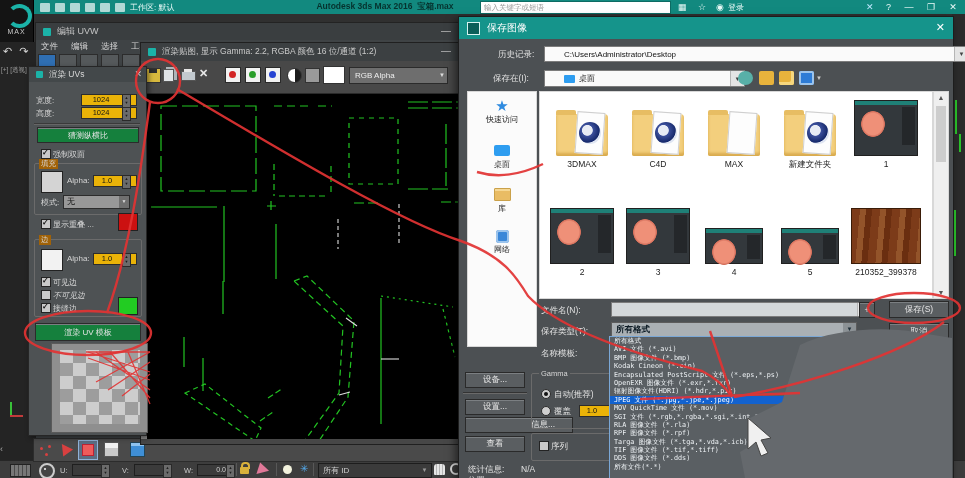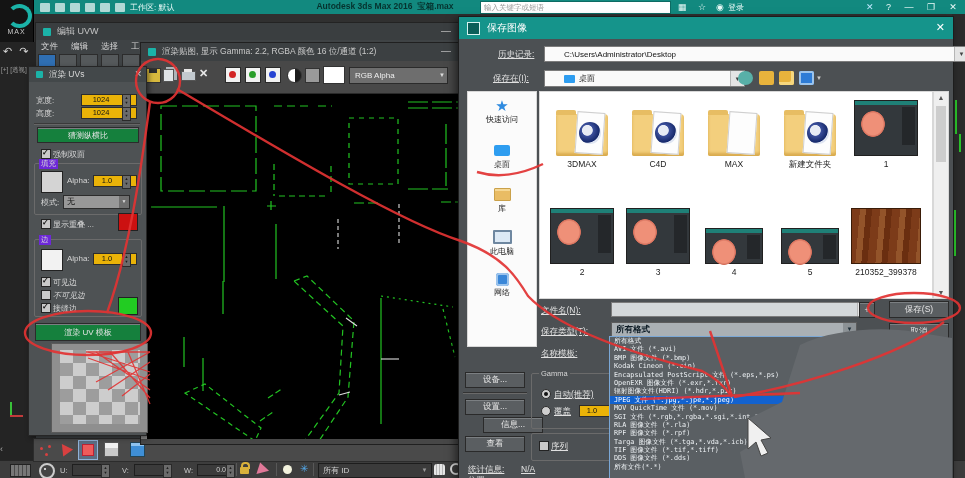--- a/index.html
+++ b/index.html
@@ -93,38 +93,38 @@
   .ptitle{position:absolute;left:0;top:0;width:100%;height:15px;background:#43484a;display:flex;align-items:center;color:#d8d8d8;font-size:8.5px;}
   .pclose{position:absolute;right:4px;top:2px;color:#ccc;font-size:9px;}
   .plab{position:absolute;color:#d6d6d6;font-size:8px;white-space:nowrap;}
   .pfield{position:absolute;background:#eab308;border:1px solid #2c2c2c;color:#141414;font-size:7.5px;
     text-align:center;padding-right:16px;line-height:10px;}
   .pbtn{position:absolute;background:#15803d;border:1px solid #2b2b2b;box-shadow:inset 0 1px 0 #7b7f82;color:#e4e4e4;
     font-size:8px;display:flex;align-items:center;justify-content:center;white-space:nowrap;}
   .cb{position:absolute;width:8px;height:8px;background:#c9c9c9;border:1px solid #232323;}
   .cb.on::after{content:"✓";position:absolute;left:0;top:-2px;font-size:8px;color:#111;font-weight:bold;}
   .grp{position:absolute;border:1px solid #6b6b6b;border-radius:2px;}
-  .grplab{position:absolute;background:#6d28d9;padding:0 2px;color:#d6d6d6;font-size:7.5px;}
+  .grplab{position:absolute;background:#a16207;padding:0 2px;color:#d6d6d6;font-size:7.5px;}
   .swb{position:absolute;border:1px solid #222;}
   .pcombo{position:absolute;background:#989898;border:1px solid #2c2c2c;color:#141414;font-size:8px;line-height:11px;padding-left:3px;}
   .pcombo .dd{position:absolute;right:0;top:0;width:10px;height:100%;background:#6f6f6f;color:#ddd;font-size:5px;text-align:center;}
   .checkwrap{position:absolute;left:22px;top:276px;width:95px;height:88px;background:#8f8f8f;border:1px solid #5a5a5a;}
   .checker{position:absolute;left:8px;top:6px;width:80px;height:74px;background:#cdcdcd;
     background-image:linear-gradient(45deg,#9d9d9d 25%,transparent 25%,transparent 75%,#9d9d9d 75%),
       linear-gradient(45deg,#9d9d9d 25%,transparent 25%,transparent 75%,#9d9d9d 75%);
     background-size:26px 26px;background-position:0 0,13px 13px;}
   
   .rightstrip{left:952px;top:14px;width:13px;height:464px;background:#2b2b2b;z-index:1;}
   .gseg{position:absolute;background:#2bc32b;}
   
   .dialog{left:458px;top:16px;width:494px;height:462px;background:#4c5053;border:1px solid #1d1d1d;z-index:10;box-shadow:-3px 3px 8px rgba(0,0,0,.5);}
   .dtitle{position:absolute;left:0;top:0;width:100%;height:22px;background:#15948b;display:flex;align-items:center;color:#fff;font-size:10px;}
   .dlogo{width:11px;height:11px;background:#0b5f59;border:1px solid #d8f3f0;margin:0 7px 0 8px;}
   .dclose{position:absolute;right:8px;top:4px;color:#fff;font-size:11px;}
-  .dlab{position:absolute;color:#e0e0e0;font-size:8.5px;white-space:nowrap;text-decoration:underline;}
+  .dlab{position:absolute;color:#e0e0e0;font-size:8.5px;white-space:nowrap;}
   .wcombo{position:absolute;background:#fafafa;border:1px solid #7c7c7c;color:#111;font-size:8px;display:flex;align-items:center;padding-left:19px;white-space:nowrap;overflow:hidden;}
   .wcombo .dd{position:absolute;right:0;top:0;width:13px;height:100%;background:#e4e4e4;border-left:1px solid #b5b5b5;color:#444;
     display:flex;align-items:center;justify-content:center;font-size:6px;}
   .deskico{width:11px;height:8px;background:#2e9df0;border-radius:1px;margin-right:4px;flex:0 0 auto;}
   .tbico{position:absolute;top:54px;width:15px;height:14px;border-radius:2px;}
   .fb-side{position:absolute;left:8px;top:74px;width:70px;height:256px;background:#fbfbfb;border:1px solid #d8d8d8;
     display:flex;flex-direction:column;align-items:center;padding-top:6px;gap:3px;box-sizing:border-box;}
   .side-item{width:64px;height:40px;text-align:center;}
   .side-ic{display:block;margin:0 auto;}
   .side-item[data-icon="star"] .side-ic::before{content:"★";color:#2f8be0;font-size:15px;line-height:16px;}
@@ -423,24 +423,20 @@
         <div class="side-item" data-icon="desktop">
           <span class="side-ic"></span>
           <span class="side-lb">桌面</span>
         </div>
 
         <div class="side-item" data-icon="library">
           <span class="side-ic"></span>
           <span class="side-lb">库</span>
         </div>
 
-        <div class="side-item" data-icon="pc">
-          <span class="side-ic"></span>
-          <span class="side-lb">此电脑</span>
-        </div>
 
         <div class="side-item" data-icon="network">
           <span class="side-ic"></span>
           <span class="side-lb">网络</span>
         </div>
       </div>
 
     <div class="fb-list">
       <div class="frow" style="top:4px;">
 
@@ -554,21 +550,21 @@
     <span class="dlab" style="left:82px;top:309px;">保存类型(T):</span>
     <span class="typecombo" style="left:152px;top:305px;width:240px;height:13px;">
       <span>所有格式</span><span class="dd">▼</span>
     </span>
     <div class="dbtn" style="left:430px;top:306px;width:58px;height:15px;">取消</div>
     <span class="dlab" style="left:82px;top:331px;">名称模板:</span>
 
     <div class="dbtn" style="left:6px;top:355px;width:58px;height:14px;">设备...</div>
     <div class="abs" style="left:4px;top:375px;width:64px;height:1px;background:#333;border-bottom:1px solid #6a6a6a;"></div>
     <div class="dbtn" style="left:6px;top:382px;width:58px;height:14px;">设置...</div>
-    <div class="dbtn" style="left:24px;top:400px;width:58px;height:14px;">信息...</div>
+    <div class="dbtn" style="left:6px;top:400px;width:58px;height:14px;padding-left:48px;">信息...</div>
     <div class="dbtn" style="left:6px;top:419px;width:58px;height:14px;">查看</div>
     <div class="grp" style="left:72px;top:356px;width:150px;height:54px;"></div>
     <span class="grplab" style="left:80px;top:352px;background:#4c5053;">Gamma</span>
     <span class="radio on" style="left:82px;top:372px;"></span>
     <span class="dlab" style="left:95px;top:372px;">自动(推荐)</span>
     <span class="radio" style="left:82px;top:389px;"></span>
     <span class="dlab" style="left:95px;top:389px;">覆盖</span>
     <span class="pfield" style="left:120px;top:388px;width:24px;">1.0</span>
     <div class="grp" style="left:72px;top:416px;width:150px;height:26px;"></div>
     <span class="cb" style="left:80px;top:424px;"></span>

